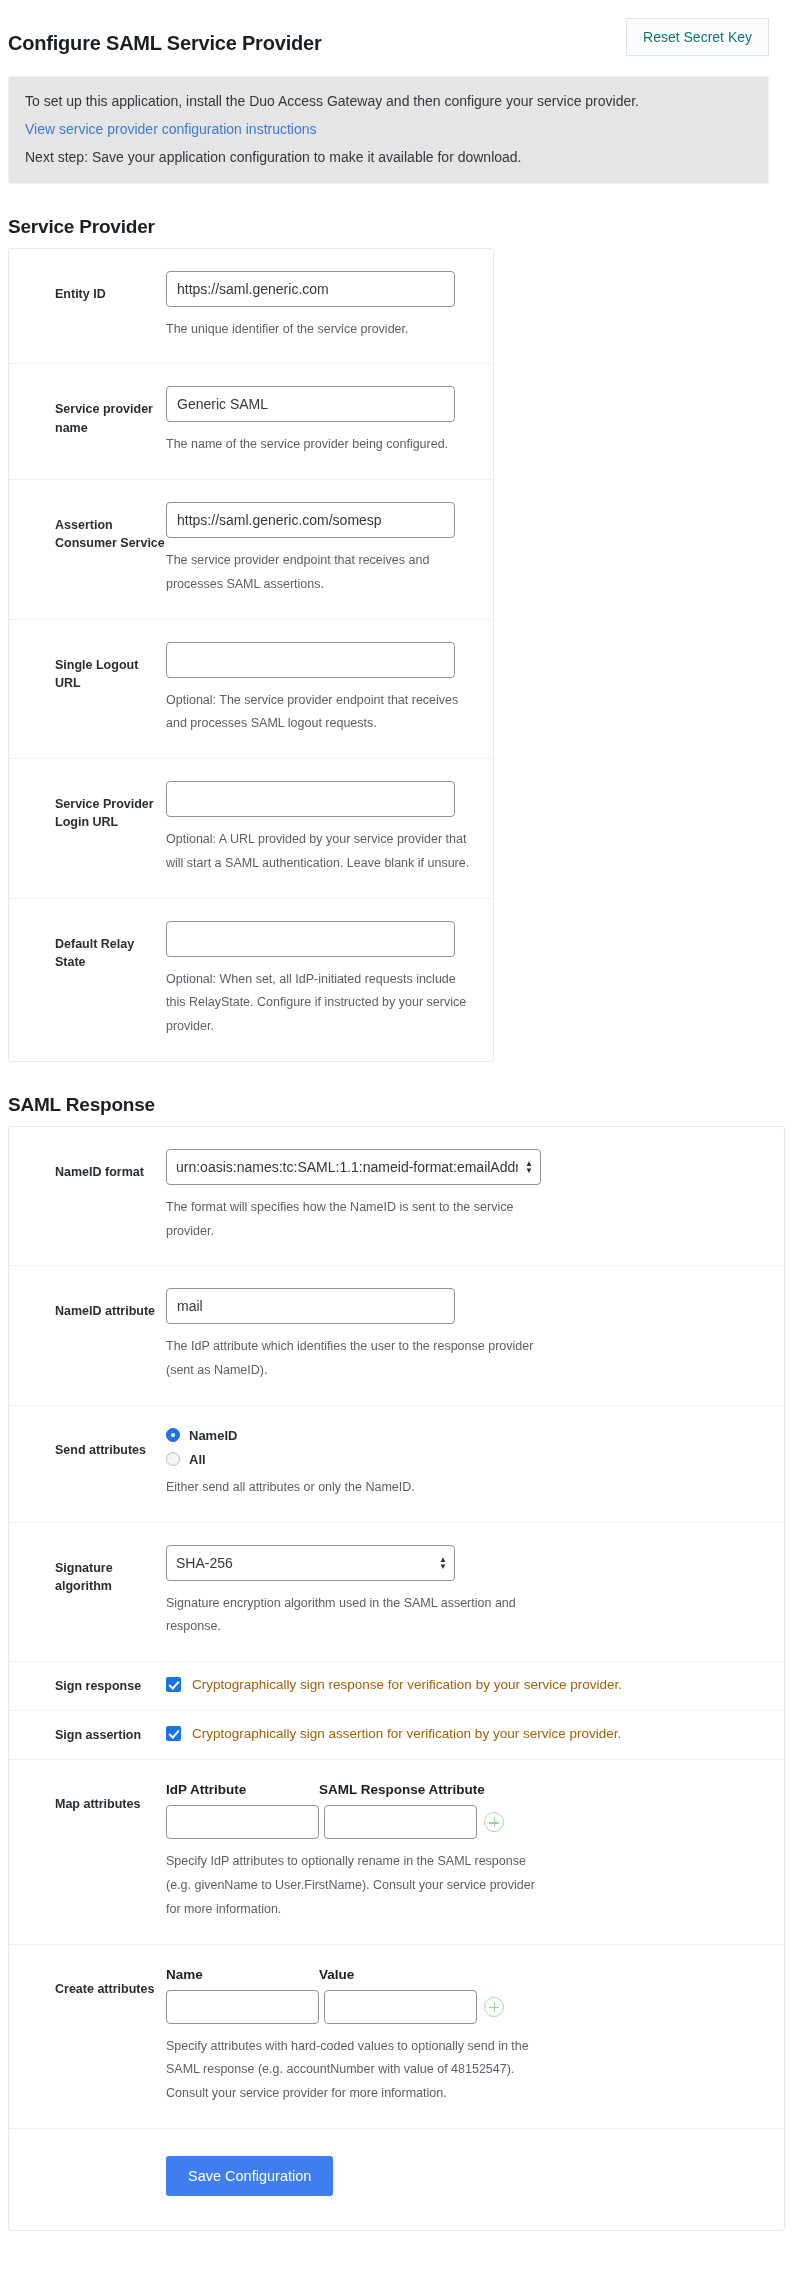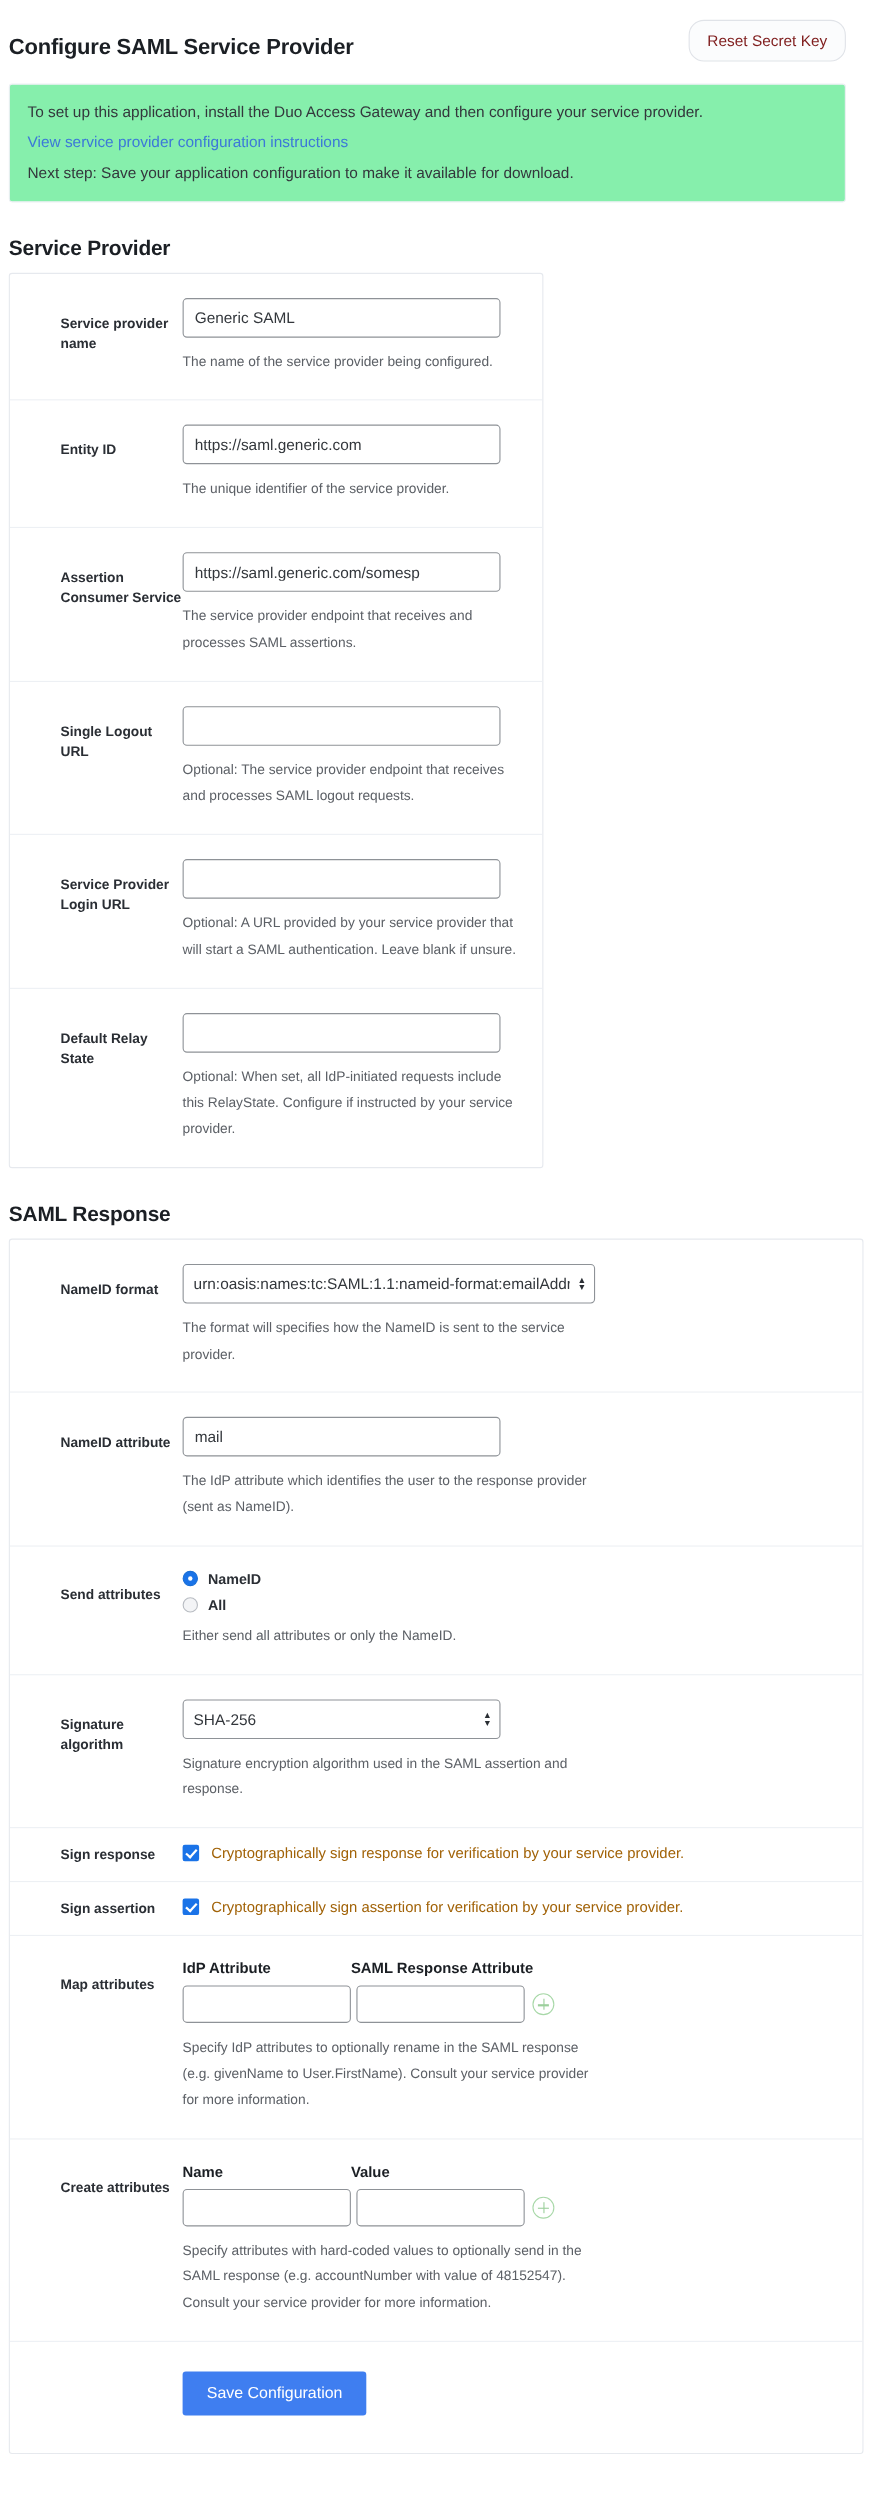--- a/index.html
+++ b/index.html
@@ -27,34 +27,34 @@
   .page-title {
     font-size: 20px;
     font-weight: bold;
     color: #1b1f24;
     letter-spacing: -0.2px;
     margin: 14px 0 0 0;
   }
   .reset-btn {
     font-family: "Liberation Sans", sans-serif;
     font-size: 14px;
-    color: #7f1d1d;
+    color: #0f766e;
     background: #fbfcfd;
     border: 1px solid #e0e3e8;
-    border-radius: 14px;
+    border-radius: 0;
     padding: 11px 16px;
     cursor: pointer;
     line-height: 1;
     margin-top: 0;
   }
 
   
   .notice {
     margin-top: 18px;
-    background: #86efac;
+    background: #e5e5e5;
     border: 1px solid #eceff3;
     border-radius: 3px;
     padding: 15px 16px 16px 16px;
   }
   .notice p {
     margin: 0 0 9px 0;
     font-size: 14px;
     line-height: 1.35;
     color: #33373c;
   }
@@ -267,32 +267,32 @@
   <div class="notice">
     <p>To set up this application, install the Duo Access Gateway and then configure your service provider.</p>
     <p><a href="#">View service provider configuration instructions</a></p>
     <p>Next step: Save your application configuration to make it available for download.</p>
   </div>
 
   <h2 class="section-title">Service Provider</h2>
   <div class="panel sp">
 
     <div class="frow">
+      <div class="flabel">Entity ID</div>
+      <div class="fctl">
+        <input type="text" value="https://saml.generic.com" style="">
+        <div class="help">The unique identifier of the service provider.</div>
+      </div>
+    </div>
+
+    <div class="frow">
       <div class="flabel">Service provider name</div>
       <div class="fctl">
         <input type="text" value="Generic SAML" style="">
         <div class="help">The name of the service provider being configured.</div>
-      </div>
-    </div>
-
-    <div class="frow">
-      <div class="flabel">Entity ID</div>
-      <div class="fctl">
-        <input type="text" value="https://saml.generic.com" style="">
-        <div class="help">The unique identifier of the service provider.</div>
       </div>
     </div>
 
     <div class="frow">
       <div class="flabel">Assertion Consumer Service</div>
       <div class="fctl">
         <input type="text" value="https://saml.generic.com/somesp" style="">
         <div class="help">The service provider endpoint that receives and processes SAML assertions.</div>
       </div>
     </div>

